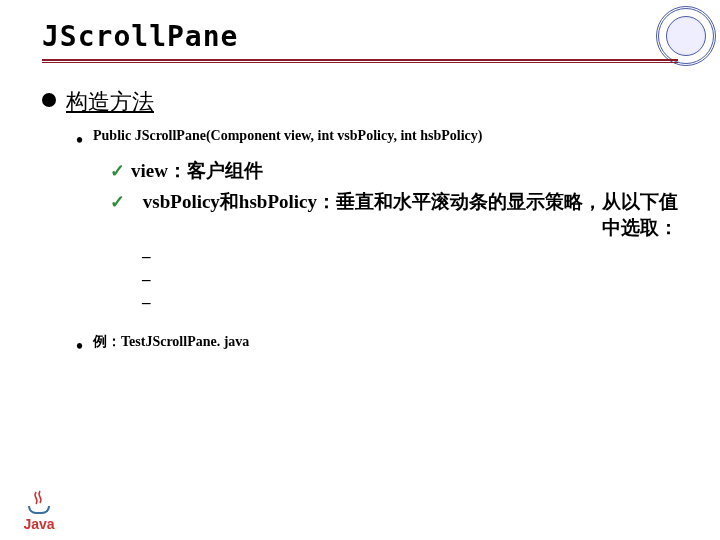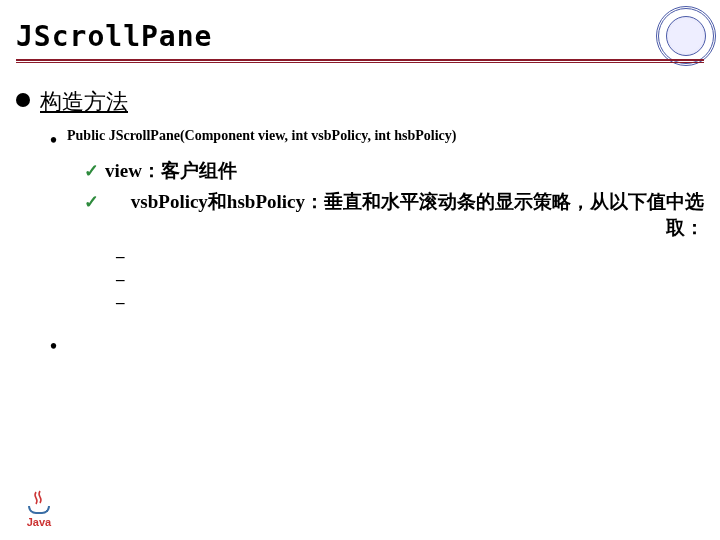--- a/index.html
+++ b/index.html
@@ -7,21 +7,21 @@
     width: 720px;
     height: 540px;
     background: #ffffff;
     font-family: "SimSun", "宋体", serif;
     position: relative;
     overflow: hidden;
   }
   .slide {
     width: 100%;
     height: 100%;
-    padding: 20px 16px;
+    padding: 20px 42px;
     position: relative;
   }
   .header {
     position: relative;
     padding-bottom: 8px;
   }
   .title {
     font-family: "SimHei", "黑体", monospace;
     font-size: 28px;
     font-weight: bold;
@@ -158,21 +158,21 @@
     width: 22px;
     height: 8px;
     border: 2px solid #3a6ea5;
     border-top: none;
     border-radius: 0 0 10px 10px;
     margin: 0 auto;
     position: relative;
   }
   .java-label {
     font-family: Arial, sans-serif;
-    font-size: 11px;
+    font-size: 14px;
     color: #c33;
     margin-top: 2px;
     font-weight: bold;
   }
 </style>
 </head>
 <body>
 
 <div class="slide">
 
@@ -217,20 +217,21 @@
     </div>
 
     <div class="lv4">
       <div class="lv4-bullet">–</div>
     </div>
 
     <div class="spacer"></div>
 
     <div class="lv2">
       <div class="lv2-bullet">•</div>
+      <div class="lv2-text">例：TestJScrollPane. java</div>
     </div>
 
   </div>
 
   <div class="java-logo">
     <div class="steam">
       <svg viewBox="0 0 16 16">
         <path d="M5 2 Q3 5 5 8 Q7 11 5 14" stroke="#c33" stroke-width="1.5" fill="none"></path>
         <path d="M9 1 Q7 4 9 7 Q11 10 9 13" stroke="#c33" stroke-width="1.5" fill="none"></path>
       </svg>

